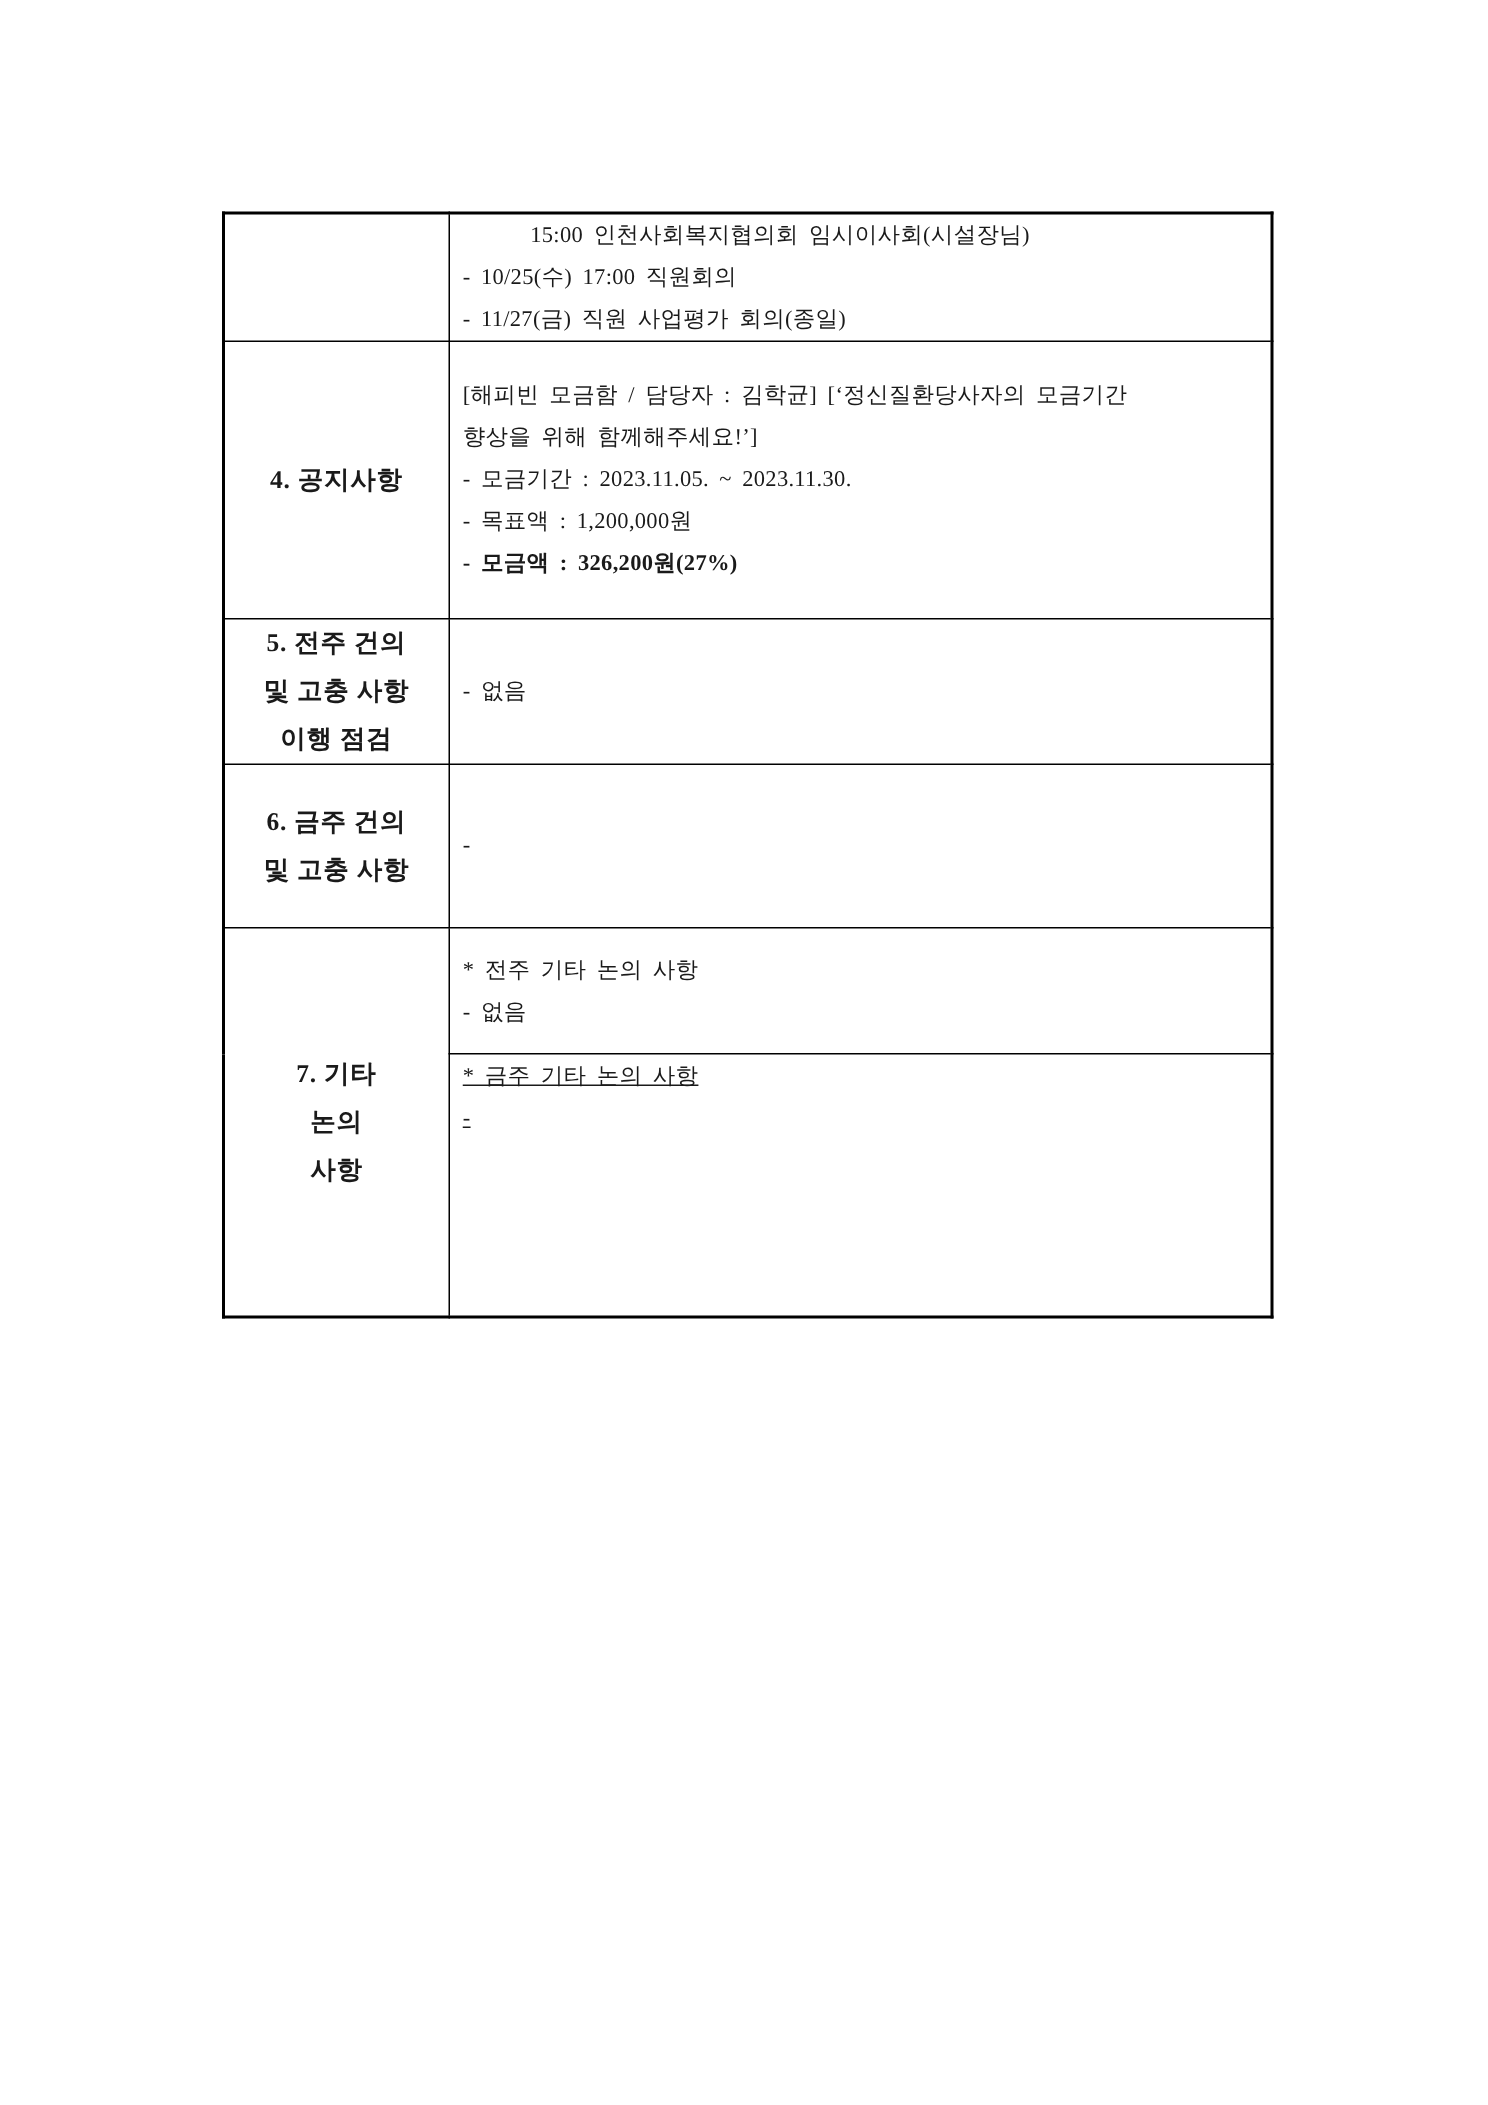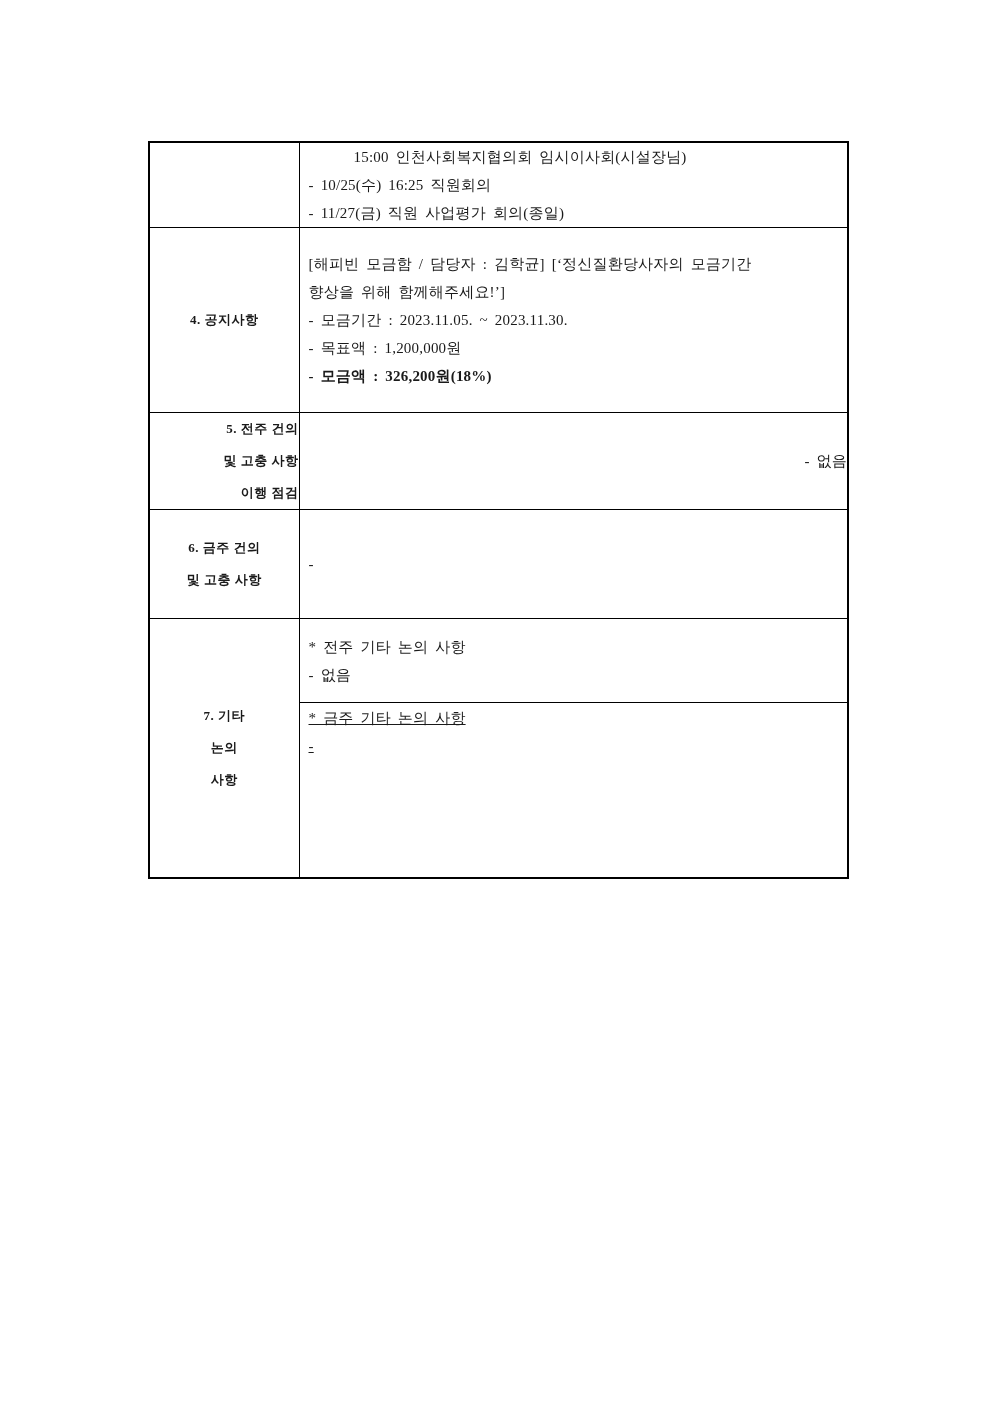--- a/index.html
+++ b/index.html
@@ -27,29 +27,29 @@
   col.col-content { width: 549px; }
   td.cell {
     border: 1px solid #000000;
     padding: 0;
     vertical-align: middle;
     overflow: hidden;
   }
   
   tr.row-schedule  td { height: 84px; }
   tr.row-notice    td { height: 185px; }
-  tr.row-lastweek  td { height: 96px; text-align: right; }
+  tr.row-lastweek  td { height: 96px; }
   tr.row-thisweek  td { height: 109px; }
   tr.row-other-1   td { height: 84px; }
   tr.row-other-2   td { height: 175px; text-decoration: underline; }
   
   td.label-cell {
     text-align: center;
     font-weight: bold;
-    font-size: 13px;
+    font-size: 17px;
     line-height: 32px;
     letter-spacing: 0.5px;
   }
   
   td.content-cell { vertical-align: middle; }
   td.v-top { vertical-align: top; }
   .line {
     font-size: 15px;
     line-height: 28px;
     padding-left: 9px;
@@ -70,35 +70,35 @@
     <colgroup>
       <col class="col-label">
       <col class="col-content">
     </colgroup>
 
     <tbody>
         <tr class="row-schedule">
       <td class="cell label-cell"></td>
       <td class="cell content-cell v-top">
         <div class="line indent">15:00 인천사회복지협의회 임시이사회(시설장님)</div>
-        <div class="line">- 10/25(수) 16:25 직원회의</div>
+        <div class="line">- 10/25(수) 17:00 직원회의</div>
         <div class="line">- 11/27(금) 직원 사업평가 회의(종일)</div>
       </td>
     </tr>
 
     <tr class="row-notice">
       <td class="cell label-cell">
         <div>4. 공지사항</div>
       </td>
       <td class="cell content-cell">
         <div class="line">[해피빈 모금함 / 담당자 : 김학균] [‘정신질환당사자의 모금기간</div>
         <div class="line">향상을 위해 함께해주세요!’]</div>
         <div class="line">- 모금기간 : 2023.11.05. ~ 2023.11.30.</div>
         <div class="line">- 목표액 : 1,200,000원</div>
-        <div class="line bold">- 모금액 : 326,200원(18%)</div>
+        <div class="line bold">- 모금액 : 326,200원(27%)</div>
       </td>
     </tr>
 
     <tr class="row-lastweek">
       <td class="cell label-cell">
         <div>5. 전주 건의</div>
         <div>및 고충 사항</div>
         <div>이행 점검</div>
       </td>
       <td class="cell content-cell">

